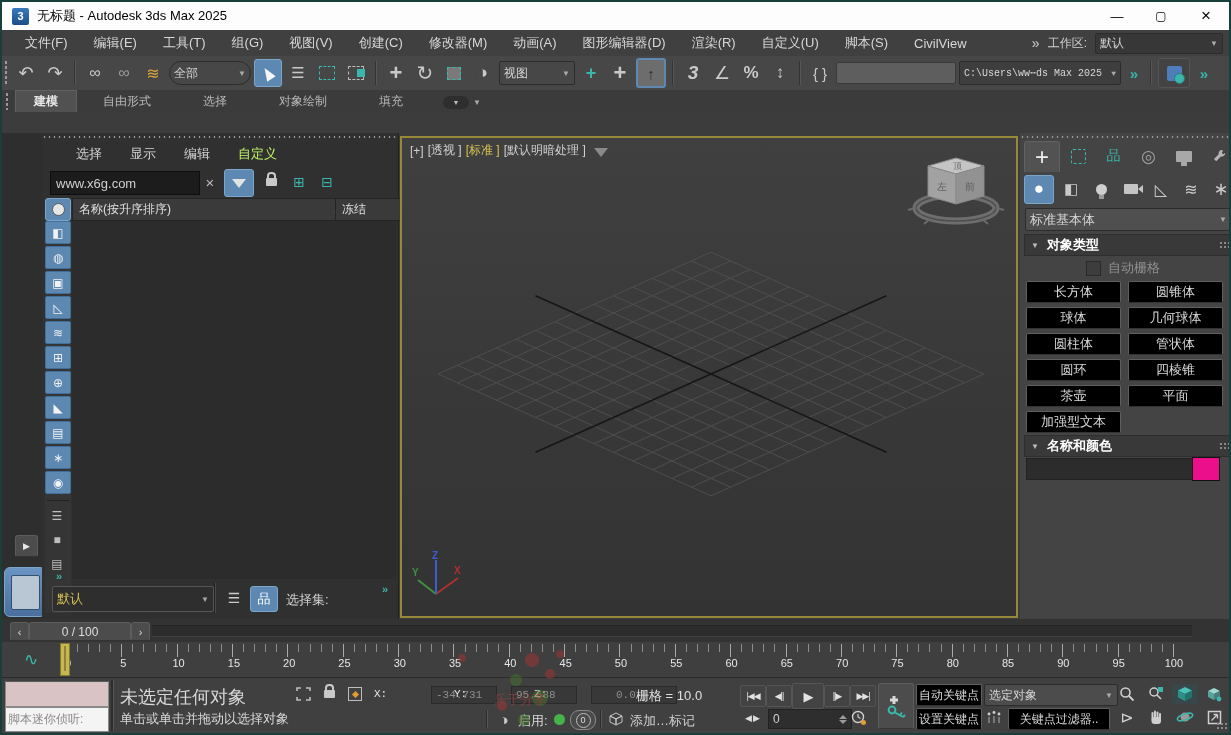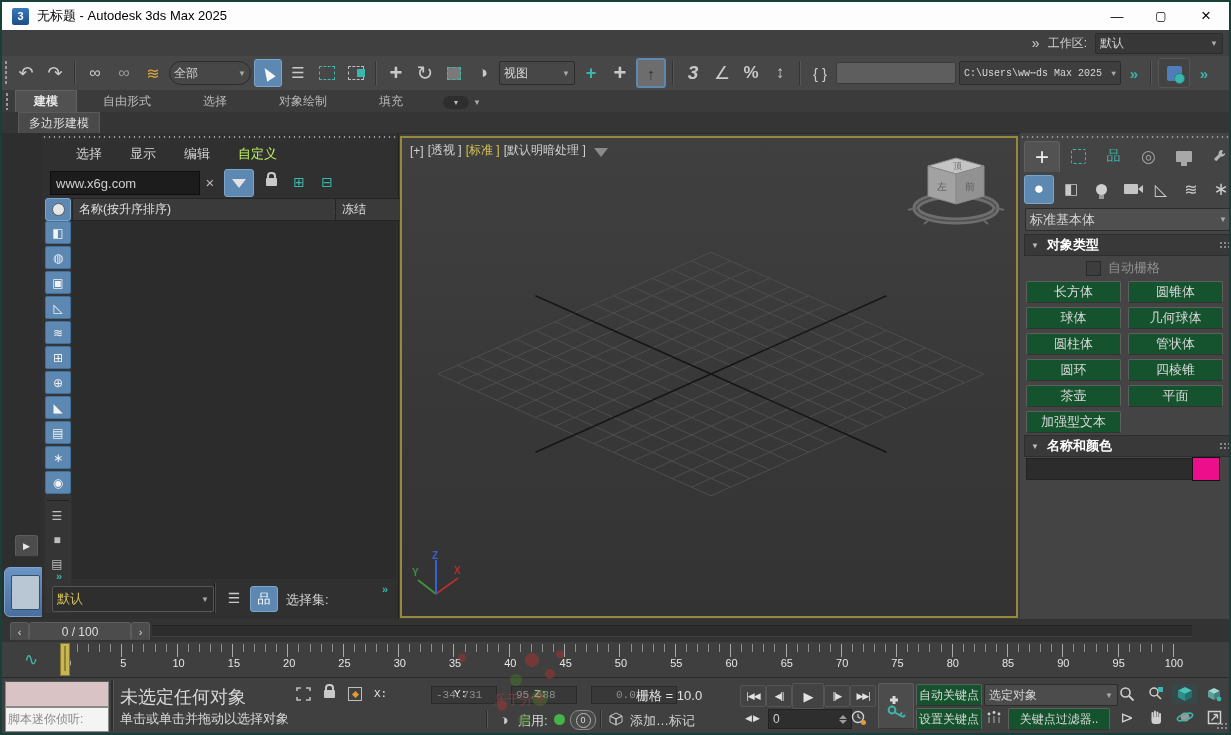--- a/index.html
+++ b/index.html
@@ -19,21 +19,21 @@
   .yellow{color:#d6c154;}
   .active-blue{background:#5c88b2 !important;border:1px solid #7ba6cc;border-radius:3px;}
   .grip{width:11px;height:9px;background:radial-gradient(#8a8a8a 1px,transparent 1.3px);background-size:4px 4px;}
   .hdots{height:4px;background:radial-gradient(#9a9a9a 1px,transparent 1.2px);background-size:5px 4px;}
   .vdots{width:4px;background:radial-gradient(#9a9a9a 1px,transparent 1.2px);background-size:4px 5px;}
   .funnel{width:0;height:0;border-left:7px solid transparent;border-right:7px solid transparent;border-top:9px solid #e2e2e2;}
   .dashsq{width:14px;height:12px;border:1px dashed #39b9ad;}
   .field{background:#1d1d1d;border:1px solid #0e0e0e;color:#cfcfcf;padding:0 5px;display:flex;align-items:center;}
   .gfield{background:#383838;border:1px solid #2a2a2a;color:#8f8f8f;padding:0 4px;display:flex;align-items:center;
           font-family:"Liberation Mono","DejaVu Sans Mono",monospace;font-size:11px;margin-left:41px;}
-  .pbtn{background:#14532d;border:1px solid #5f5f5f;border-bottom-color:#333;border-radius:2px;color:#d9d9d9;
+  .pbtn{background:#000000;border:1px solid #5f5f5f;border-bottom-color:#333;border-radius:2px;color:#d9d9d9;
         display:flex;align-items:center;justify-content:center;font-size:12px;}
   .rollhdr{background:#393939;border:1px solid #2e2e2e;display:flex;align-items:center;color:#fff;font-weight:bold;}
   .tick-num{width:28px;text-align:center;font-size:11px;color:#e6e6e6;}
   .toggle{width:24px;height:21px;background:#5c88b2;border:1px solid #40719c;border-radius:2px;
           color:#f2f2f2;font-size:12px;display:flex;align-items:center;justify-content:center;}
   .transport{width:24px;height:20px;background:#434343;border:1px solid #555;border-radius:2px;color:#e2e2e2;
              font-size:9px;display:flex;align-items:center;justify-content:center;letter-spacing:-1px;}
   svg{display:block;}
 </style>
 </head>
@@ -46,20 +46,36 @@
                 color:#fff;font-size:11px;font-weight:bold;display:flex;align-items:center;justify-content:center;">3</div>
     <div style="font-size:13px;">无标题 - Autodesk 3ds Max 2025</div>
     <div style="margin-left:auto;display:flex;height:100%;">
       <div class="ic" style="width:44px;color:#000;font-size:13px;">—</div>
       <div class="ic" style="width:44px;color:#000;font-size:12px;">▢</div>
       <div class="ic" style="width:46px;color:#000;font-size:17px;">×</div>
     </div>
   </div>
 
   <div class="abs" style="left:0;top:28px;width:1227px;height:26px;background:#404040;border-bottom:1px solid #2b2b2b;display:flex;align-items:center;">
+    <div class="row" style="padding-left:10px;gap:0;">
+
+    <div class="ic" style="padding:0 13px;height:25px;font-size:13px;color:#d8d8d8;white-space:nowrap;">文件(F)</div>
+        <div class="ic" style="padding:0 13px;height:25px;font-size:13px;color:#d8d8d8;white-space:nowrap;">编辑(E)</div>
+        <div class="ic" style="padding:0 13px;height:25px;font-size:13px;color:#d8d8d8;white-space:nowrap;">工具(T)</div>
+        <div class="ic" style="padding:0 13px;height:25px;font-size:13px;color:#d8d8d8;white-space:nowrap;">组(G)</div>
+        <div class="ic" style="padding:0 13px;height:25px;font-size:13px;color:#d8d8d8;white-space:nowrap;">视图(V)</div>
+        <div class="ic" style="padding:0 13px;height:25px;font-size:13px;color:#d8d8d8;white-space:nowrap;">创建(C)</div>
+        <div class="ic" style="padding:0 13px;height:25px;font-size:13px;color:#d8d8d8;white-space:nowrap;">修改器(M)</div>
+        <div class="ic" style="padding:0 13px;height:25px;font-size:13px;color:#d8d8d8;white-space:nowrap;">动画(A)</div>
+        <div class="ic" style="padding:0 13px;height:25px;font-size:13px;color:#d8d8d8;white-space:nowrap;">图形编辑器(D)</div>
+        <div class="ic" style="padding:0 13px;height:25px;font-size:13px;color:#d8d8d8;white-space:nowrap;">渲染(R)</div>
+        <div class="ic" style="padding:0 13px;height:25px;font-size:13px;color:#d8d8d8;white-space:nowrap;">自定义(U)</div>
+        <div class="ic" style="padding:0 13px;height:25px;font-size:13px;color:#d8d8d8;white-space:nowrap;">脚本(S)</div>
+        <div class="ic" style="padding:0 13px;height:25px;font-size:13px;color:#d8d8d8;white-space:nowrap;">CivilView</div>
+      </div>
     <div style="margin-left:auto;display:flex;align-items:center;gap:8px;padding-right:6px;">
       <div style="color:#cfcfcf;font-size:14px;">»</div>
       <div style="color:#cfcfcf;font-size:12px;">工作区:</div>
       <div class="dd" style="width:118px;height:19px;background:#373737;">
         <span>默认</span>
         <span class="car">▼</span>
       </div>
     </div>
   </div>
 
@@ -125,23 +141,20 @@
 
   <div class="abs" style="left:0;top:88px;width:1227px;height:22px;background:#3b3b3b;display:flex;align-items:flex-end;">
     <div class="vdots" style="height:18px;margin:0 6px 2px 3px;"></div>
     <div style="background:#515151;border:1px solid #616161;border-bottom:none;color:#e8e8e8;font-weight:bold;padding:2px 18px;">建模</div>
     <div style="padding:2px 26px;color:#b9b9b9;">自由形式</div>
     <div style="padding:2px 26px;color:#b9b9b9;">选择</div>
     <div style="padding:2px 26px;color:#b9b9b9;">对象绘制</div>
     <div style="padding:2px 26px;color:#b9b9b9;">填充</div>
     <div style="margin:0 0 3px 14px;width:26px;height:13px;background:#2e2e2e;border-radius:7px;color:#bbb;font-size:7px;display:flex;align-items:center;justify-content:center;">▼</div>
     <div class="ic" style="font-size:8px;color:#aaa;margin:0 0 5px 4px;">▼</div>
-  </div>
-  <div class="abs" style="left:0;top:110px;width:1227px;height:21px;background:#353535;border-bottom:1px solid #2a2a2a;display:flex;align-items:center;">
-    <div style="margin-left:16px;background:#4a4a4a;border:1px solid #5a5a5a;border-bottom:none;color:#dedede;padding:2px 10px;font-size:12px;">多边形建模</div>
   </div>
 
   <div class="abs" style="left:0;top:131px;width:40px;height:486px;background:#2e2e2e;">
     <div class="btn" style="position:absolute;left:13px;top:402px;width:21px;height:20px;">
       <span style="font-size:9px;color:#e8e8e8;">▶</span>
     </div>
     <div style="position:absolute;left:2px;top:434px;width:40px;height:48px;border-radius:6px;background:linear-gradient(#6a94c4,#4a6f9e);border:1px solid #7ba6cc;">
       <span style="position:absolute;left:6px;top:7px;width:27px;height:33px;background:#b9c6d4;border:1px solid #33506e;border-radius:2px;display:block;"></span>
     </div>
   </div>

